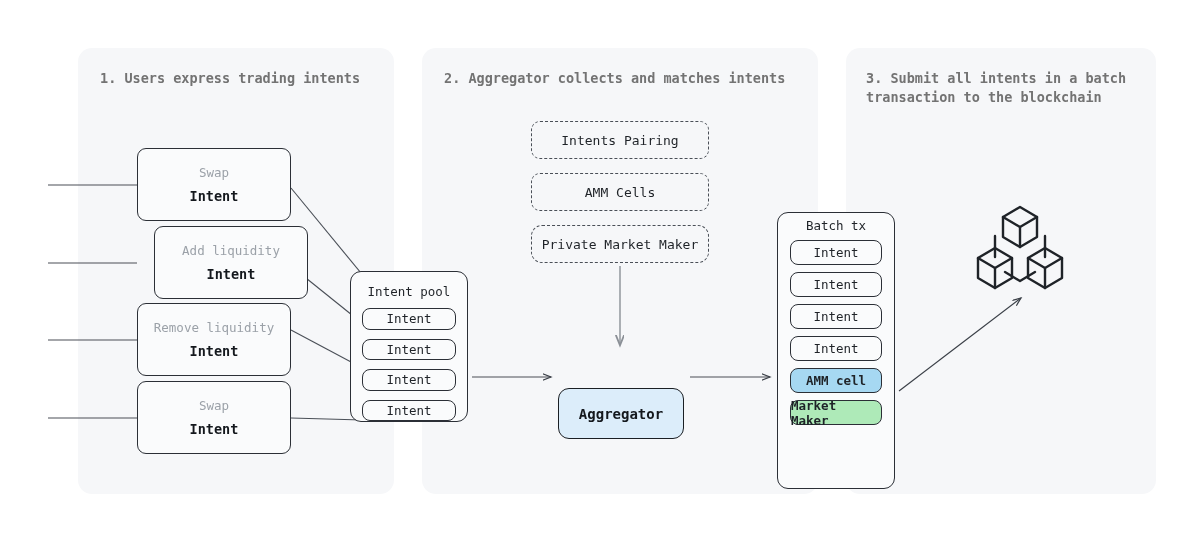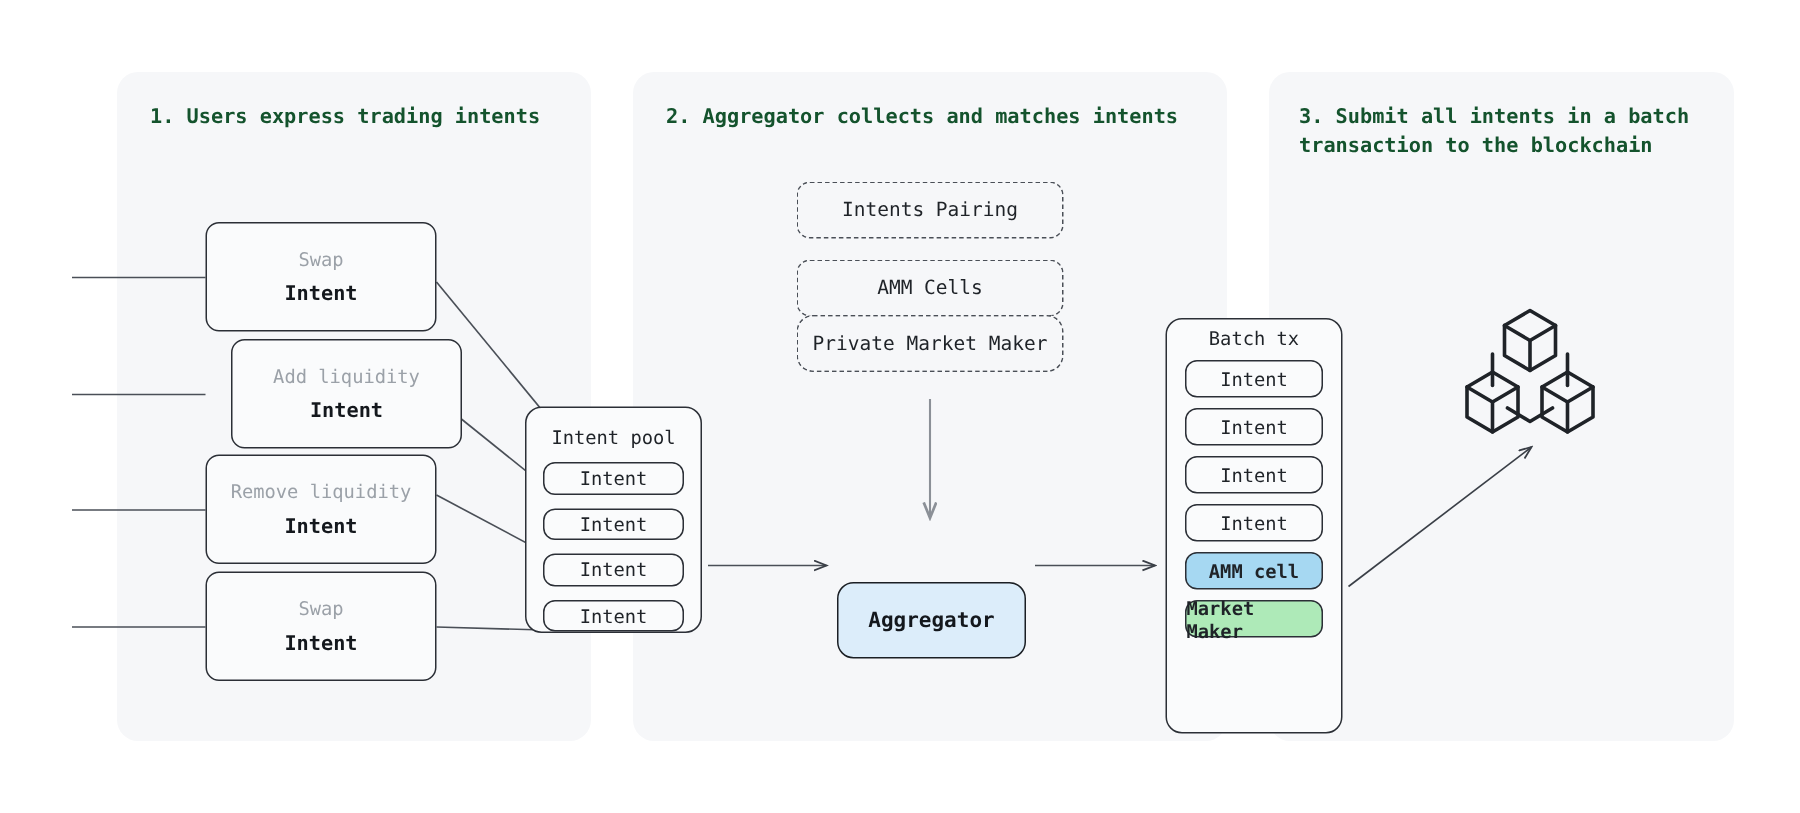--- a/index.html
+++ b/index.html
@@ -27,21 +27,21 @@
     border-radius: 14px;
   }
   #panel-1 { left: 78px;  top: 48px; width: 316px; height: 446px; }
   #panel-2 { left: 422px; top: 48px; width: 396px; height: 446px; }
   #panel-3 { left: 846px; top: 48px; width: 310px; height: 446px; }
 
   .panel-title {
     position: absolute;
     font-size: 13.5px;
     font-weight: 700;
-    color: #14532d;
+    color: #737373;
     letter-spacing: 0px;
     line-height: 19px;
     white-space: pre-line;
   }
   #title-1 { left: 100px; top: 69px; }
   #title-2 { left: 444px; top: 69px; }
   #title-3 { left: 866px; top: 69px; text-align: left; }
 
   
   .node {
@@ -142,21 +142,21 @@
     display: flex;
     align-items: center;
     justify-content: center;
     font-size: 13px;
     color: #1f2328;
     width: 178px;
     height: 38px;
   }
   #feat-0 { left: 531px; top: 121px; }
   #feat-1 { left: 531px; top: 173px; }
-  #feat-2 { left: 531px; top: 210px; border-radius: 11px; }
+  #feat-2 { left: 531px; top: 225px; border-radius: 11px; }
 
   
   #aggregator {
     position: absolute;
     left: 558px; top: 352px;
     width: 126px; height: 51px;
     box-sizing: border-box;
     border: 1.6px solid #1b1f24;
     border-radius: 11px;
     background: #dcedfa;

